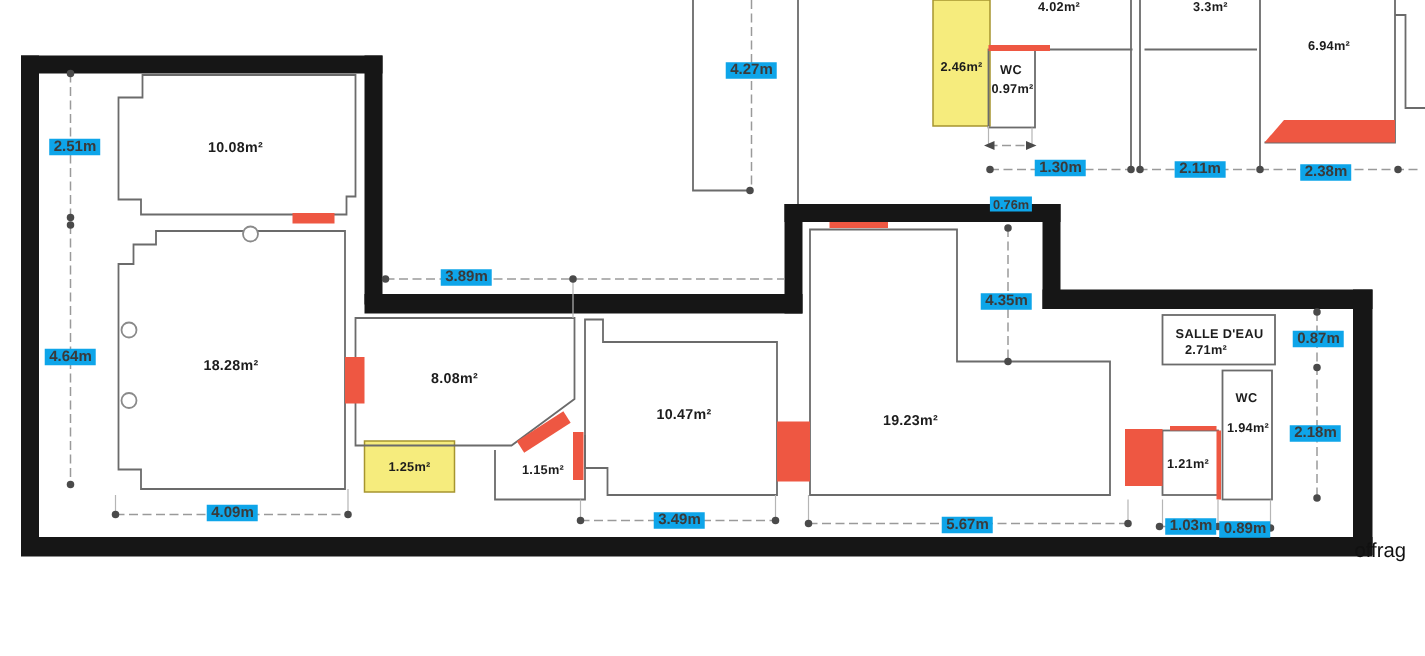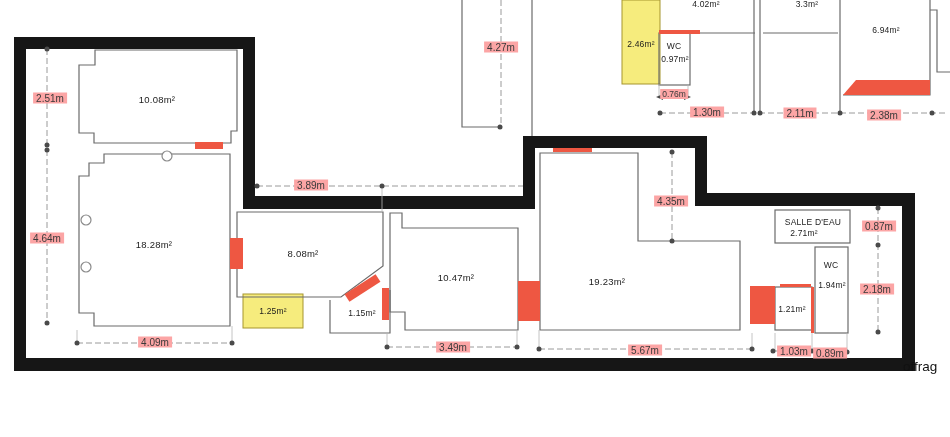--- a/index.html
+++ b/index.html
@@ -1,24 +1,24 @@
 <!DOCTYPE html>
 <html><head>
 <meta charset="utf-8">
 <style>
   html,body{margin:0;padding:0;background:#fff;}
   .canvas{position:relative;width:950px;height:437px;background:#ffffff;overflow:hidden;
           font-family:"Liberation Sans",sans-serif;}
   .canvas svg{position:absolute;left:0;top:0;}
-  .rlabel{position:absolute;transform:translate(-50%,-50%);font-size:9.5px;font-weight:400;
+  .rlabel{position:absolute;transform:translate(-50%,-50%);font-size:9.5px;font-weight:700;
           color:#1c1c1c;white-space:nowrap;letter-spacing:.2px;}
   .rlabel.sm{font-size:8.5px;}
   .dlabel{position:absolute;transform:translate(-50%,-50%);font-size:10px;color:#3a3a3a;
-          background:#fca5a5;padding:0 3px;white-space:nowrap;}
-  .dlabel.sm{font-size:8.5px;padding:0 2px;}
+          background:#0ea5e9;padding:0 3px;white-space:nowrap;font-weight:bold;}
+  .dlabel.sm{font-size:8.5px;padding:0 2px;margin-top:42px;}
   .note{position:absolute;left:903px;top:359px;font-weight:400;font-size:13.5px;color:#111;}
 </style>
 </head>
 <body>
 
 <div class="canvas">
 
 <svg width="950" height="437" viewBox="0 0 950 437">
 
   <g fill="#f6ec7d" stroke="#a6952f" stroke-width="1">

